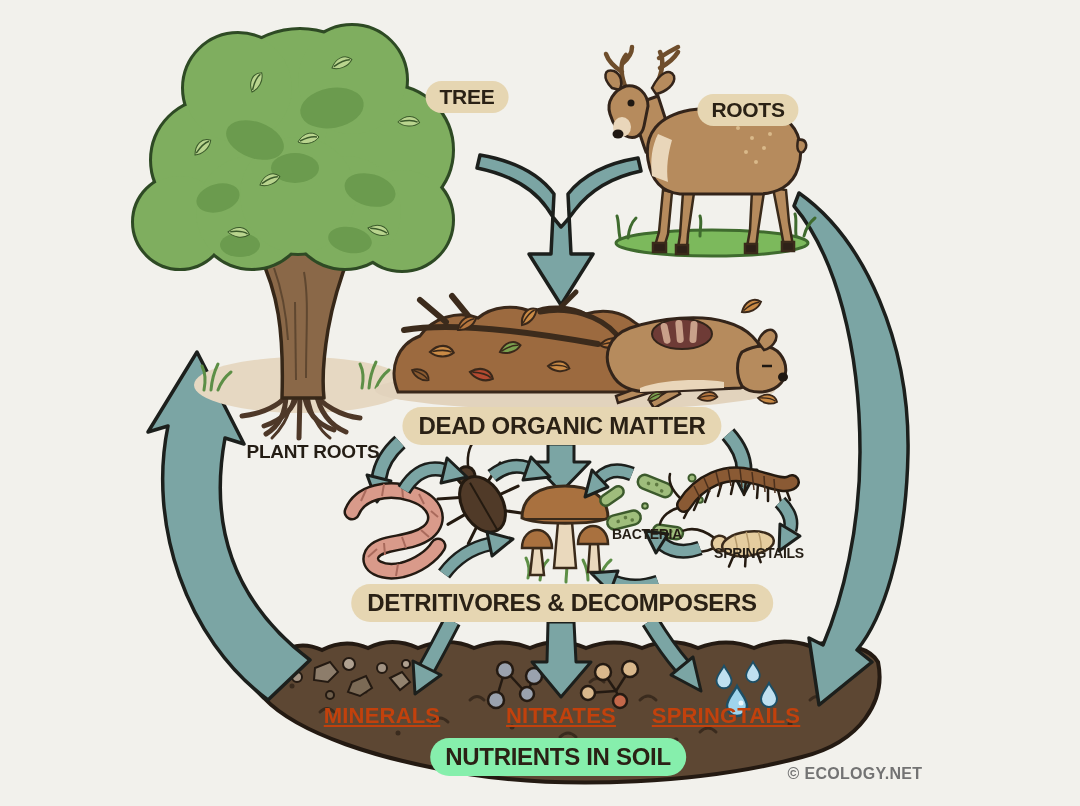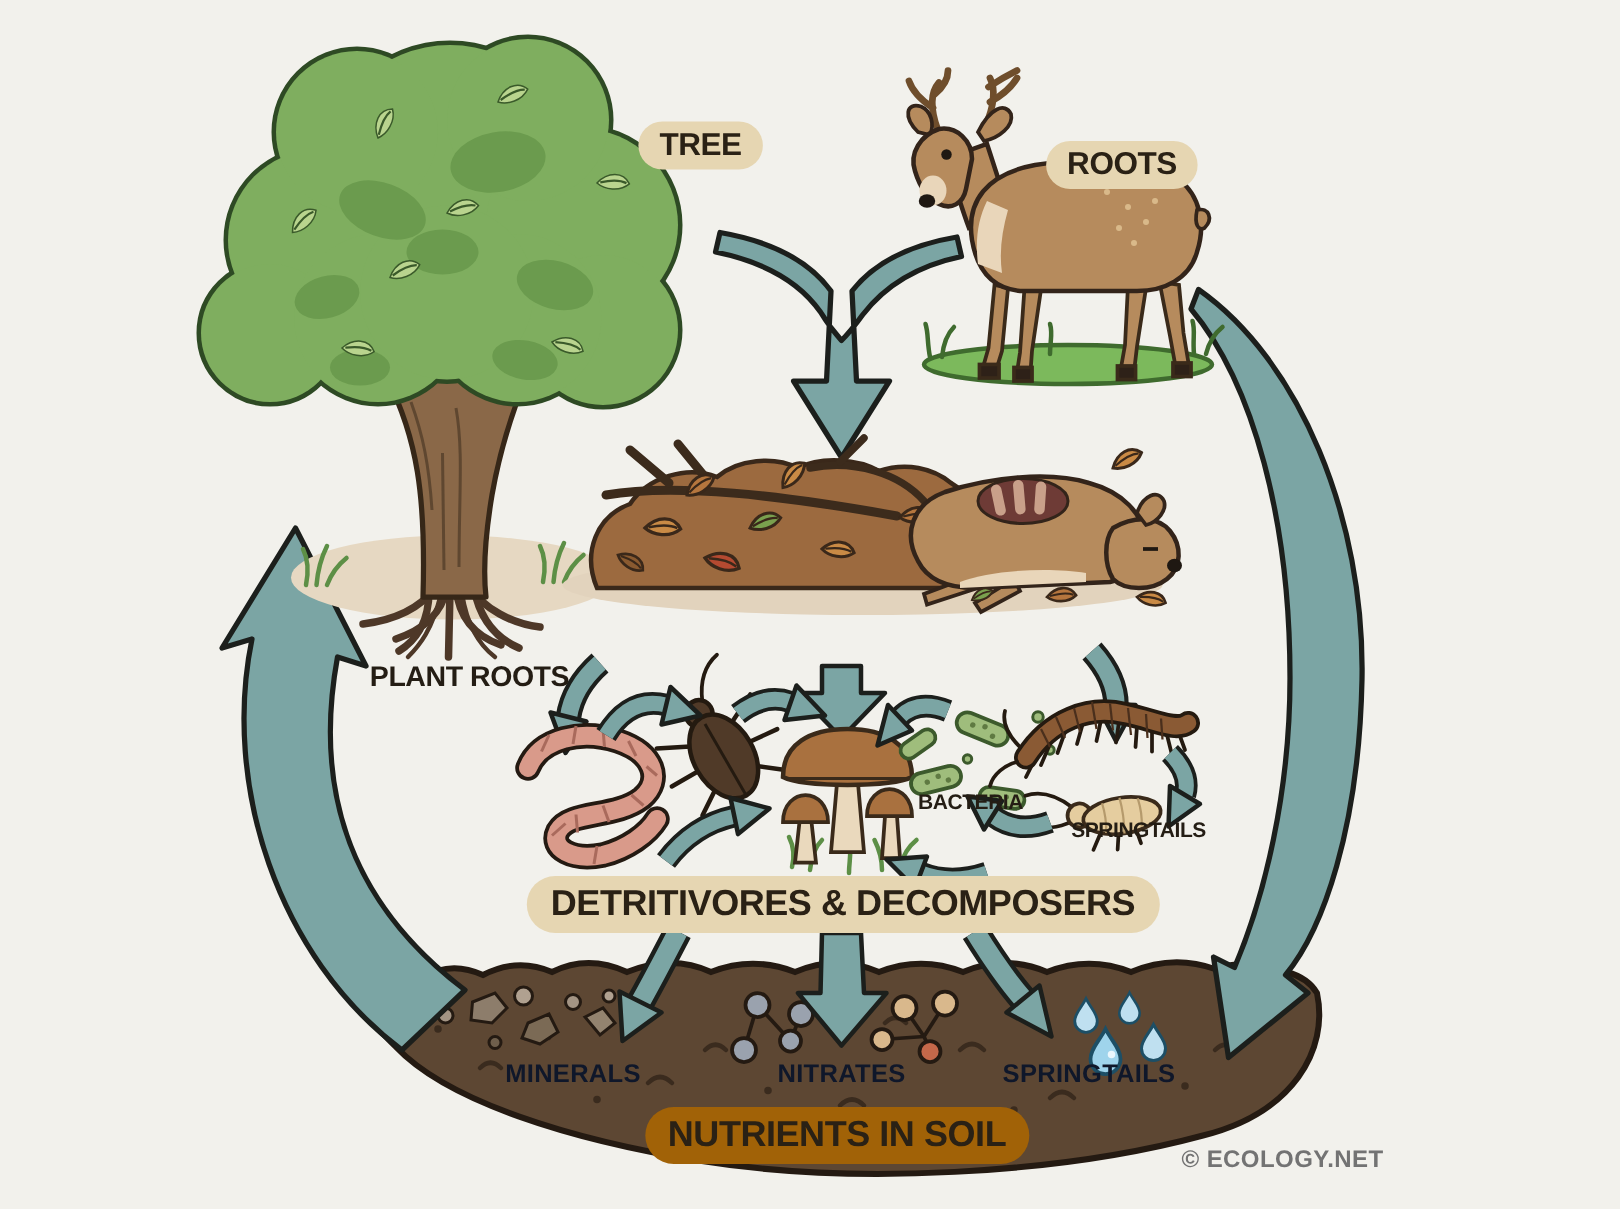--- a/index.html
+++ b/index.html
@@ -3,24 +3,24 @@
 <meta charset="utf-8">
 <style>
   html,body{margin:0;padding:0;background:#d8d6d0;}
   .stage{position:relative;width:1080px;height:806px;background:#f2f1ec;overflow:hidden;
          font-family:"Liberation Sans", sans-serif;}
   .stage svg{position:absolute;left:0;top:0;}
   .lbl{position:absolute;transform:translate(-50%,-50%);white-space:nowrap;
        font-weight:bold;color:#2a2115;letter-spacing:-0.3px;z-index:5;}
   .pill{background:#e6d6b2;border-radius:999px;padding:5px 16px;font-size:24px;}
   .pill--sm{font-size:21px;padding:4px 14px;}
-  .pill--cream{background:#a16207;font-size:24px;padding:5px 15px;}
+  .pill--cream{background:#86efac;font-size:24px;padding:5px 15px;}
   .plain{font-size:19px;color:#241d14;}
   .plain--sm{font-size:14px;}
-  .soil-lbl{color:#0f172a;font-size:17px;letter-spacing:0.2px;}
+  .soil-lbl{color:#c2410c;font-size:22px;letter-spacing:0.2px;text-decoration:underline;}
   .credit{font-weight:bold;font-size:16px;color:#737373;letter-spacing:0.3px;}
 </style>
 </head>
 <body>
 
 <div class="stage">
 
 <svg width="1080" height="806" viewBox="0 0 1080 806">
   <defs>
     <g id="leaf-shape">
@@ -482,20 +482,21 @@
 
     <path d="M658,582 Q634,590 614,582" stroke="#1c1f1c" stroke-width="15" fill="none"></path>
     <path d="M658,582 Q634,590 614,582" stroke="#7ba5a4" stroke-width="10" fill="none"></path>
     <path d="M610,592 L618,571 L591,573 Z" fill="#7ba5a4" stroke="#1c1f1c" stroke-width="3" stroke-linejoin="round"></path>
   </g>
 </svg>
 
 <div class="lbl pill pill--sm" style="left:467px;top:97px;">TREE</div>
 <div class="lbl pill pill--sm" style="left:748px;top:110px;">ROOTS</div>
 <div class="lbl plain" style="left:313px;top:416px;margin-top:36px;">PLANT ROOTS</div>
+<div class="lbl pill" style="left:562px;top:426px;">DEAD ORGANIC MATTER</div>
 <div class="lbl plain plain--sm" style="left:647px;top:534px;">BACTERIA</div>
 <div class="lbl plain plain--sm" style="left:723px;top:553px;margin-left:36px;">SPRINGTAILS</div>
 <div class="lbl pill" style="left:562px;top:603px;">DETRITIVORES &amp; DECOMPOSERS</div>
 <div class="lbl soil-lbl" style="left:382px;top:716px;">MINERALS</div>
 <div class="lbl soil-lbl" style="left:561px;top:716px;">NITRATES</div>
 <div class="lbl soil-lbl" style="left:726px;top:716px;">SPRINGTAILS</div>
 <div class="lbl pill pill--cream" style="left:558px;top:757px;">NUTRIENTS IN SOIL</div>
 <div class="lbl credit" style="left:855px;top:774px;">© ECOLOGY.NET</div>
 
 </div>

